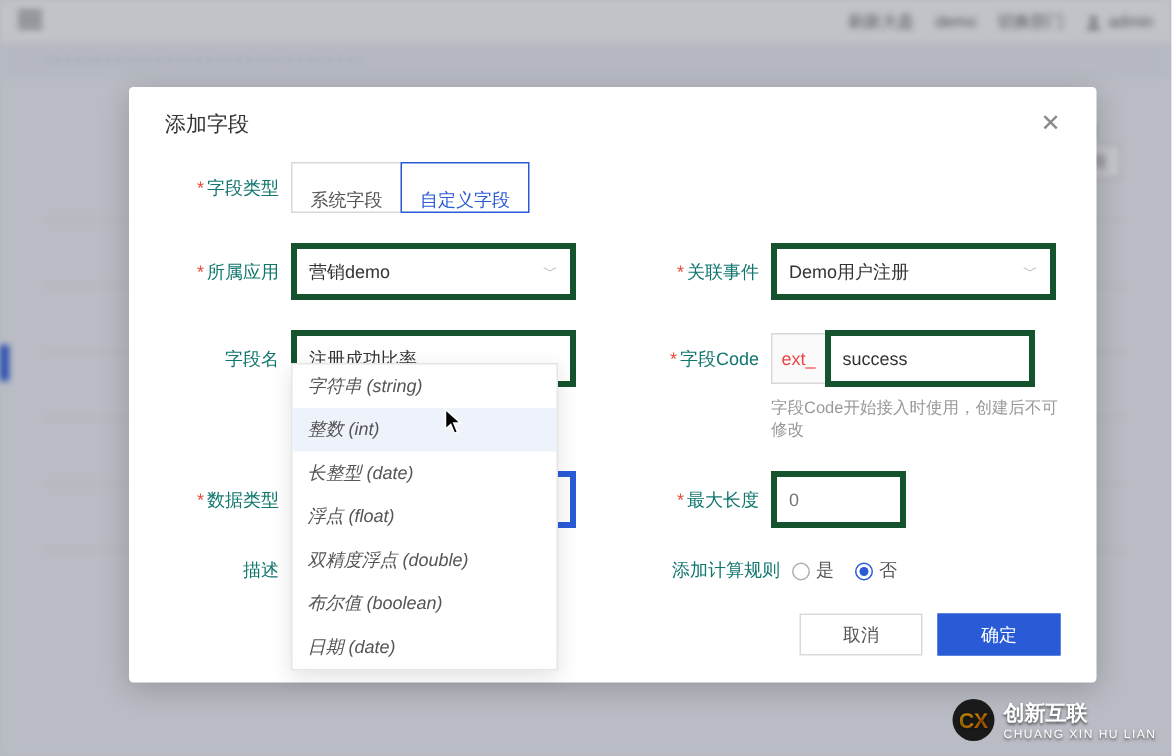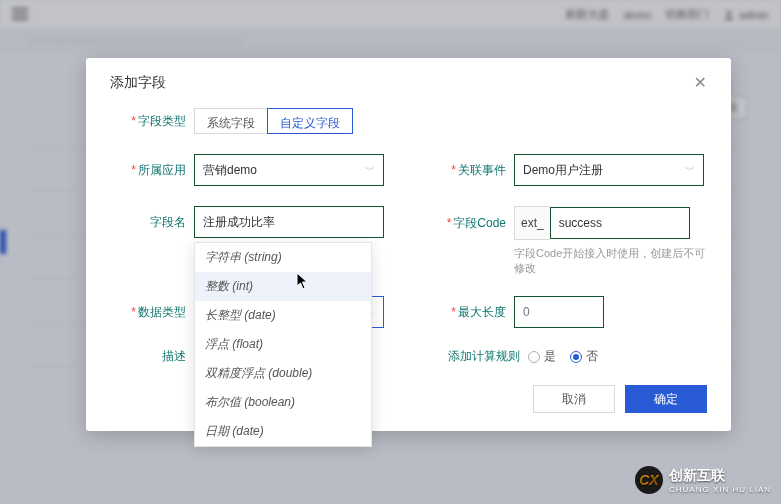--- a/index.html
+++ b/index.html
@@ -45,41 +45,41 @@
   .field { display:flex; align-items:center; }
   .label { width: 76px; text-align:right; margin-right: 8px; color:#0f766e; font-size:12px;}
   .label.req::before { content:"*"; color:#e74c3c; margin-right:2px;}
   .label.noreq::before { content:""; display:inline-block; width:6px;}
   .col-left { width: 290px; }
   .col-right { flex:1;align-items:center; }
 
   .btn-group { display:flex; }
   .seg-btn {
     border:1px solid #d9d9d9; background:#fff; color:#555;
-    height:26px; padding:6px 12px; font-size:12px; cursor:pointer;
+    height:26px; padding:16px 12px; font-size:12px; cursor:pointer;
   }
   .seg-btn + .seg-btn { margin-left:-1px;}
   .seg-btn.active { border-color:#2a5bd7; color:#2a5bd7; position:relative; z-index:1;}
 
   .input, .select {
-    height:28px; border:1px solid #14532d; background:#fff;
+    height:28px; border:4px solid #14532d; background:#fff;
     padding:15px 8px; font-size:12px; color:#333; outline:none;
   }
   .select { display:flex; align-items:center; justify-content:space-between; cursor:pointer;}
   .select .caret { color:#b0b0b0; font-size:10px;}
   .select.open { border-color:#2a5bd7;}
   .placeholder { color:#b0b0b0;}
 
   .w-190 { width:190px; }
   .w-90  { width:90px; }
 
   .code-wrap { display:flex; align-items:center;}
   .code-prefix {
     height:28px; border:1px solid #d9d9d9; border-right:none;
-    background:#fafafa; color:#404040; font-size:12px; padding:16px 6px;
+    background:#fafafa; color:#ef4444; font-size:12px; padding:16px 6px;
     display:flex; align-items:center;
   }
   .hint { font-size:11px; color:#999; margin-top:6px; margin-left:84px;}
 
   .radio-group { display:flex; align-items:center; gap:14px;}
   .radio { display:flex; align-items:center; gap:4px; font-size:12px; color:#555;}
   .radio .dot { width:12px; height:12px; border-radius:50%; border:1px solid #b0b0b0; position:relative; background:#fff;}
   .radio.checked .dot { border-color:#2a5bd7;}
   .radio.checked .dot::after { content:""; position:absolute; inset:2px; border-radius:50%; background:#2a5bd7;}
 
@@ -104,21 +104,21 @@
     position:absolute; right:10px; bottom:10px;
     display:flex; align-items:center; gap:6px;
     color:#fff; font-size:14px; font-weight:bold;
     text-shadow:0 1px 2px rgba(0,0,0,.6);
   }
   .corner .mark {
     width:28px; height:28px; border-radius:50%;
     background:#1a1a1a; display:flex; align-items:center; justify-content:center;
     font-size:14px; font-weight:bold;
   }
-  .corner .mark span { background:linear-gradient(135deg,#ffcc00,#ff6a00); -webkit-background-clip:text; background-clip:text; color:transparent;font-style:italic;}
+  .corner .mark span { background:linear-gradient(135deg,#ffcc00,#ff6a00); -webkit-background-clip:text; background-clip:text; color:transparent;}
   .corner .sub { font-size:8px; font-weight:normal; display:block; letter-spacing:1px;}
 
   .cursor-icon { position:absolute; left:296px; top:272px; z-index:30; pointer-events:none;}
 </style>
 </head>
 <body>
 
 <div class="bg">
   <div class="bg-top">
     <div class="left">

